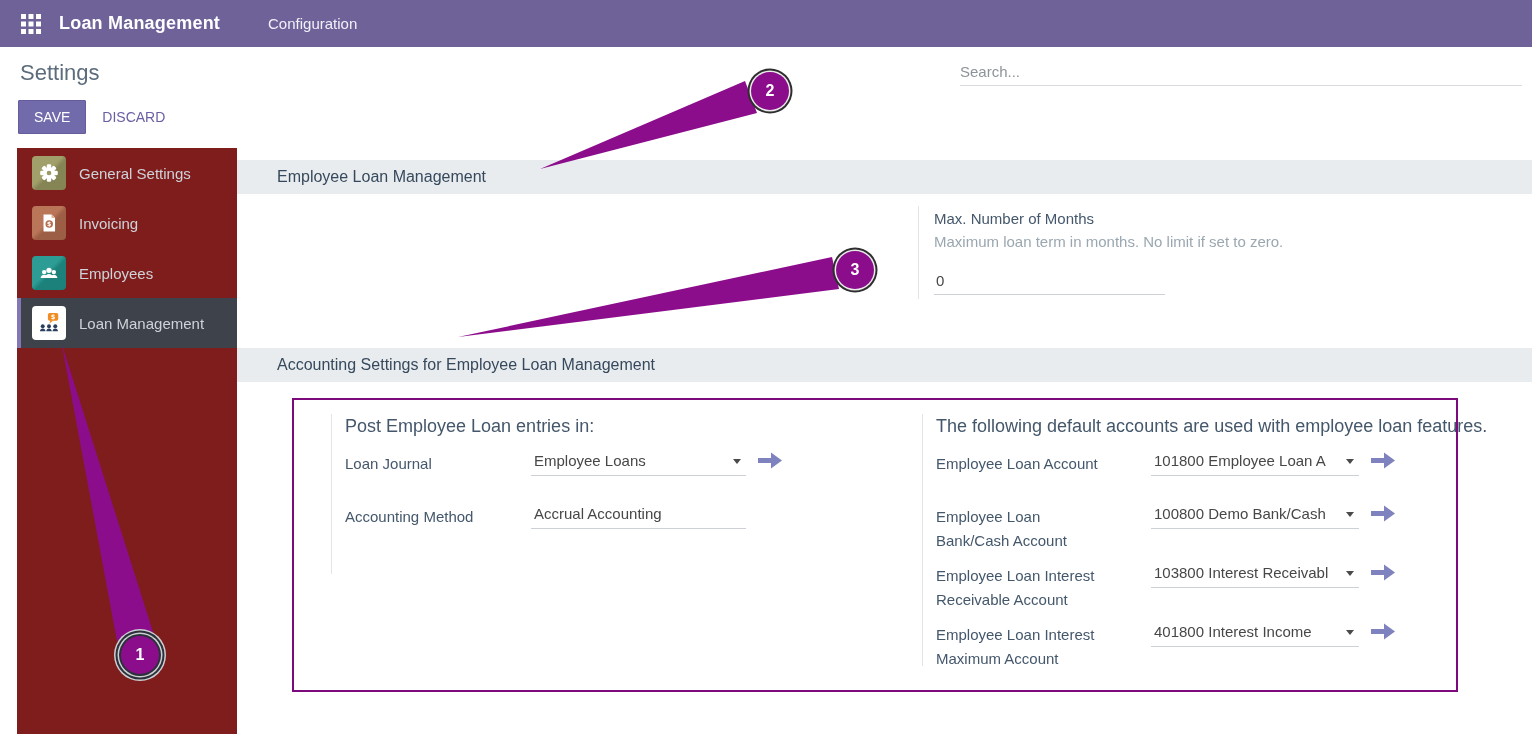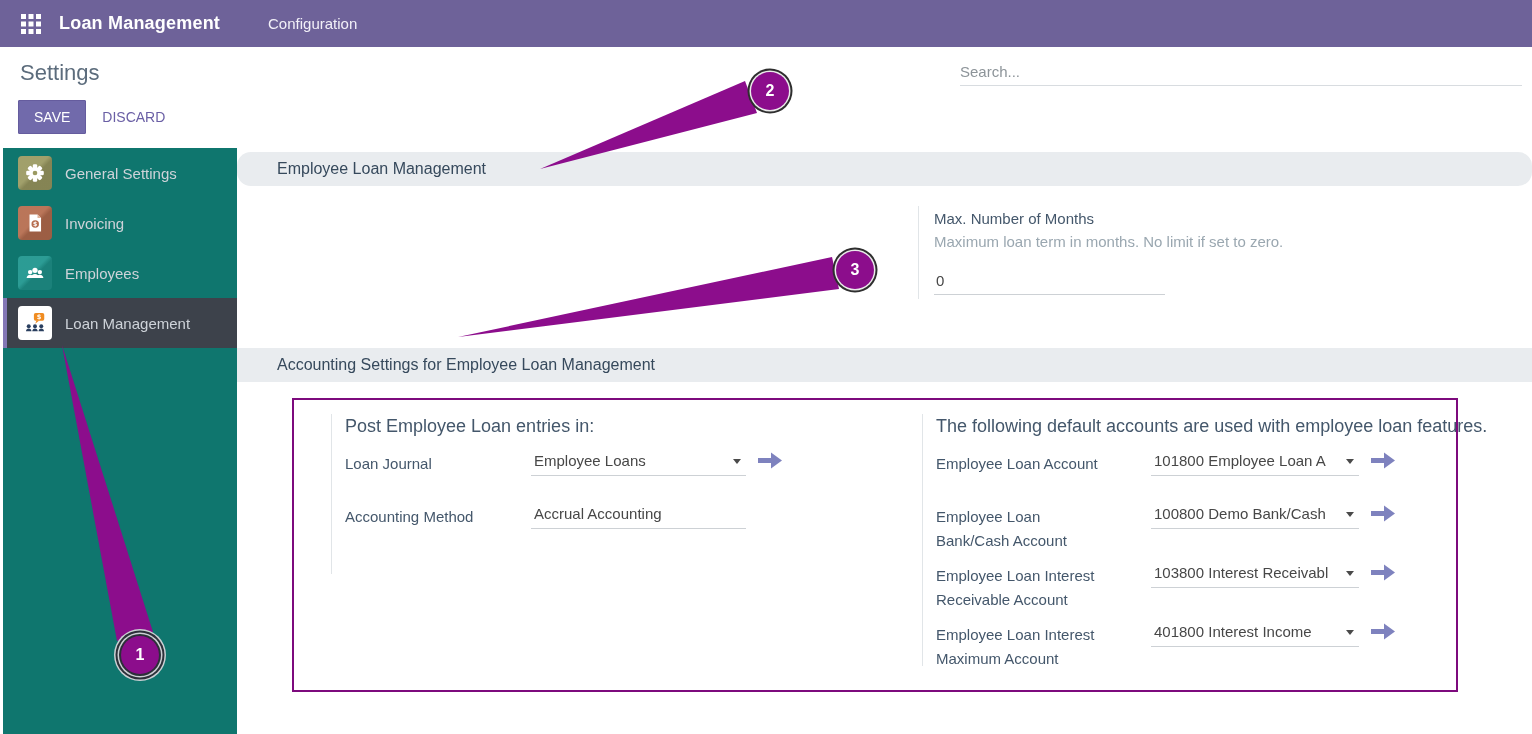--- a/index.html
+++ b/index.html
@@ -23,37 +23,37 @@
               font-size:14px; padding:8px 15px; cursor:pointer;
               font-family:"Liberation Sans","DejaVu Sans",sans-serif; }
   .btn-discard { background:transparent; border:none; color:#6a5fa5; font-size:14px;
                  margin-left:16px; cursor:pointer; font-family:"Liberation Sans","DejaVu Sans",sans-serif; }
   .search { position:absolute; left:960px; top:11px; width:562px; height:28px; border:none;
             border-bottom:1px solid #d8dce0; font-size:15px; color:#555; outline:none;
             font-family:"Liberation Sans","DejaVu Sans",sans-serif; }
   .search::placeholder { color:#8d9499; }
 
   
-  .sidebar { position:absolute; left:3px; top:148px; width:237px; height:586px; background:#0f766e;text-align:center; }
+  .sidebar { position:absolute; left:17px; top:148px; width:237px; height:586px; background:#7f1d1d;text-align:center; }
   .side-item { height:50px; display:flex; align-items:center; padding-left:15px; cursor:pointer; }
   .side-item.selected { background:#3d424b; border-left:4px solid #8377b5; padding-left:11px; }
   .side-icon { width:34px; height:34px; border-radius:4px; display:flex; align-items:center;
                justify-content:center; flex:0 0 34px;
                background-image:linear-gradient(135deg, rgba(255,255,255,.06) 45%, rgba(0,0,0,.14) 55%); }
   .icon-gear { background-color:#9b9a62; }
   .icon-invoice { background-color:#b66d4f; }
   .icon-employees { background-color:#1f968e; }
   .icon-loan { background-color:#ffffff; background-image:none; }
   .side-label { margin-left:13px; font-size:15px; color:#ced3d9; }
 
   
   .main { position:absolute; left:237px; top:148px; width:1295px; height:586px; background:#fff; }
   .sec-header { position:absolute; left:0; width:100%; height:34px; background:#e9ecef;
                 line-height:34px; padding-left:40px; font-size:16px; color:#36495c; }
-  .sec-header.h1 { top:4px;border-radius:14px; } .sec-header.h2 { top:200px; }
+  .sec-header.h1 { top:12px; } .sec-header.h2 { top:200px; }
 
   .field-block { position:absolute; top:58px; border-left:1px solid #e1e5e8; padding:4px 0 4px 15px; }
   .field-block.fb-left { left:91px; width:480px; }
   .field-block.fb-right { left:681px; width:500px; }
   .f-label { font-size:15px; color:#44576b; }
   .f-help { font-size:15px; color:#9aa7b0; margin-top:6px; }
   .f-input { display:block; margin-top:20px; width:231px; border:none; border-bottom:1px solid #cdd1d5;
              font-size:15px; color:#474747; padding:2px 2px 5px 2px; outline:none;
              font-family:"Liberation Sans","DejaVu Sans",sans-serif; }
 

